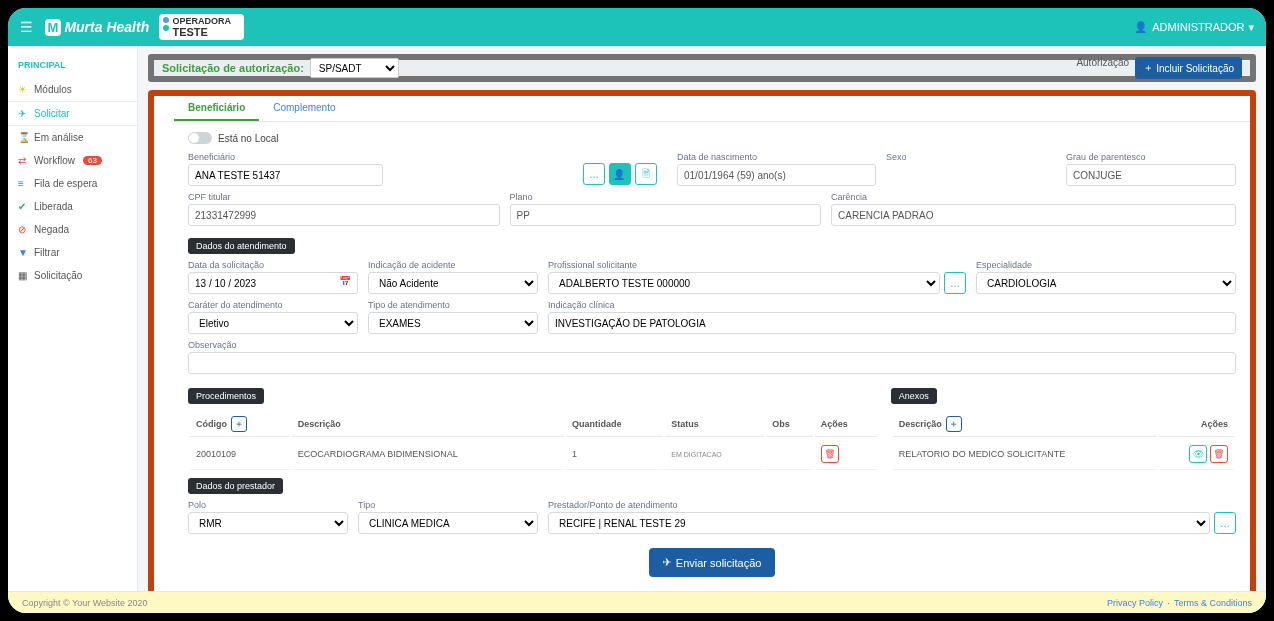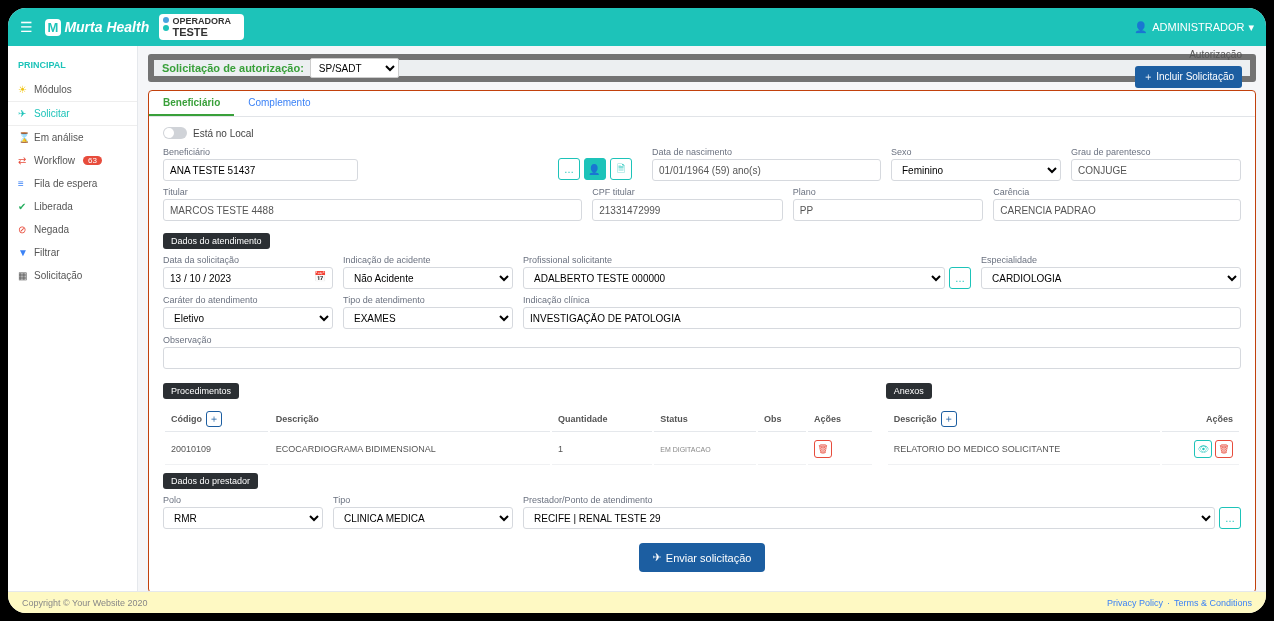--- a/index.html
+++ b/index.html
@@ -17,24 +17,24 @@
   .sidebar { width:130px; background:#fff; border-right:1px solid #e5e8ec; padding-top:10px; font-size:10px; }
   .sidebar-header { color:#1dc3b9; font-size:9px; font-weight:bold; padding:4px 10px 8px; }
   .nav-item { display:flex; align-items:center; gap:6px; padding:6px 10px; color:#555; cursor:pointer; }
   .nav-item.active { color:#1dc3b9; border-top:1px solid #eee; border-bottom:1px solid #eee; }
   .nav-item .ico { width:10px; display:inline-block; }
   .badge { background:#e74c3c; color:#fff; border-radius:6px; padding:0 5px; font-size:8px; margin-left:2px; }
   .main { flex:1; overflow:auto; padding:8px 10px 0; }
   .toolbar { background:#eceff1; border:6px solid #737373; border-radius:3px; height:28px; display:flex; align-items:center; padding:0 8px; font-size:11px; }
   .toolbar .lbl { color:#39a03a; font-weight:bold; margin-right:6px; }
   .toolbar select { font-size:10px; height:20px; border:1px solid #ccc; border-radius:2px; background:#fff; padding:0 20px 0 4px; }
-  .toolbar .right { margin-left:auto; display:flex; align-items:flex-end; gap:6px;flex-direction:column; }
+  .toolbar .right { margin-left:auto; display:flex; align-items:flex-start; gap:6px; }
   .toolbar .autlbl { color:#555; font-size:10px; }
   .btn-primary { background:#1c5ea1; color:#fff; border:none; border-radius:3px; font-size:10px; padding:4px 8px; cursor:pointer; display:flex; align-items:center; gap:3px; }
-  .card { background:#fff; border:1px solid #c2410c; border-radius:4px; margin-top:8px; }
+  .card { background:#fff; border:6px solid #c2410c; border-radius:4px; margin-top:8px;padding-left:20px; }
   .tabs { display:flex; border-bottom:1px solid #e1e4e8; }
   .tab { padding:6px 14px; font-size:10px; cursor:pointer; }
   .tab.active { color:#39a03a; border-bottom:2px solid #39a03a; font-weight:bold; }
   .tab.inactive { color:#3b82f6; }
   .form-area { padding:10px 14px; }
   .toggle-row { display:flex; align-items:center; gap:6px; font-size:10px; color:#444; margin-bottom:8px; }
   .toggle { width:24px; height:12px; background:#d0d3d8; border-radius:12px; position:relative; cursor:pointer; }
   .toggle .knob { width:10px;height:10px;background:#fff;border-radius:50%;position:absolute;top:1px;left:1px; }
   .row { display:flex; gap:10px; margin-bottom:6px; }
   .field { display:flex; flex-direction:column; }
@@ -162,33 +162,28 @@
               <button class="mini-btn">…</button>
               <button class="mini-btn solid">👤</button>
               <button class="mini-btn">🗎</button>
             </div>
             <div class="field" style="flex:1; margin-left:10px">
               <label>Data de nascimento</label>
               <input readonly="" value="01/01/1964 (59) ano(s)" style="">
             </div>
             <div class="field" style="width:170px">
               <label>Sexo</label>
-              <select><option>Feminino</option></select>
             </div>
             <div class="field" style="width:170px">
               <label>Grau de parentesco</label>
               <input readonly="" value="CONJUGE" style="">
             </div>
           </div>
 
           <div class="row">
-            <div class="field" style="flex:2.2">
-              <label>Titular</label>
-              <input readonly="" value="MARCOS TESTE 4488" style="">
-            </div>
             <div class="field" style="flex:1">
               <label>CPF titular</label>
               <input readonly="" value="21331472999" style="">
             </div>
             <div class="field" style="flex:1">
               <label>Plano</label>
               <input readonly="" value="PP" style="">
             </div>
             <div class="field" style="flex:1.3">
               <label>Carência</label>

